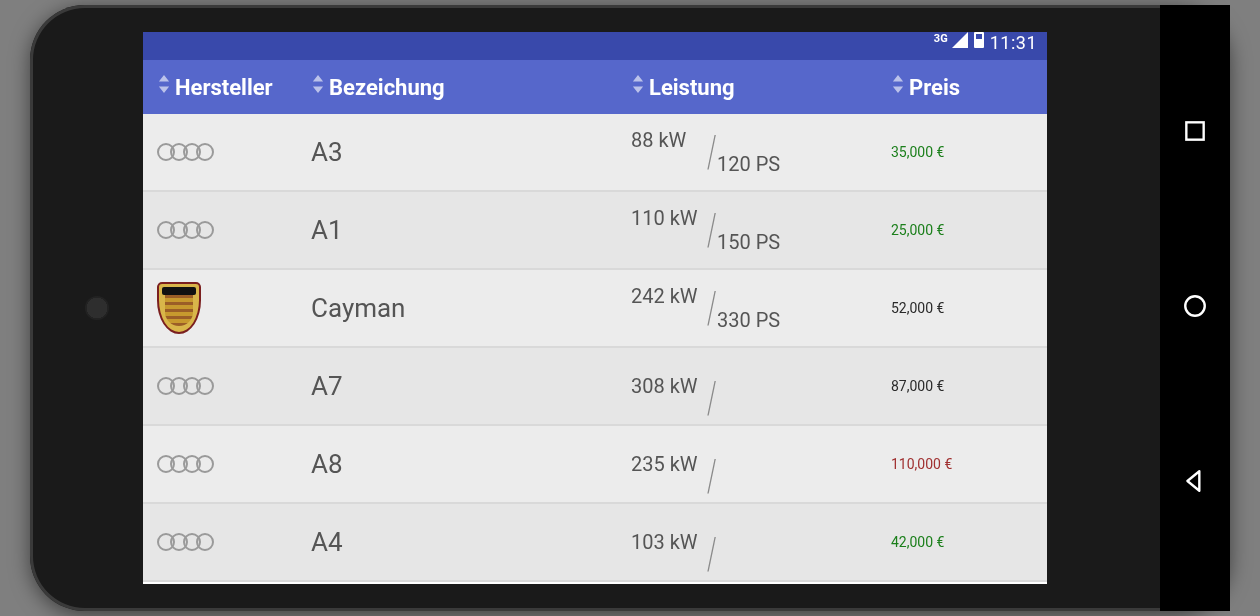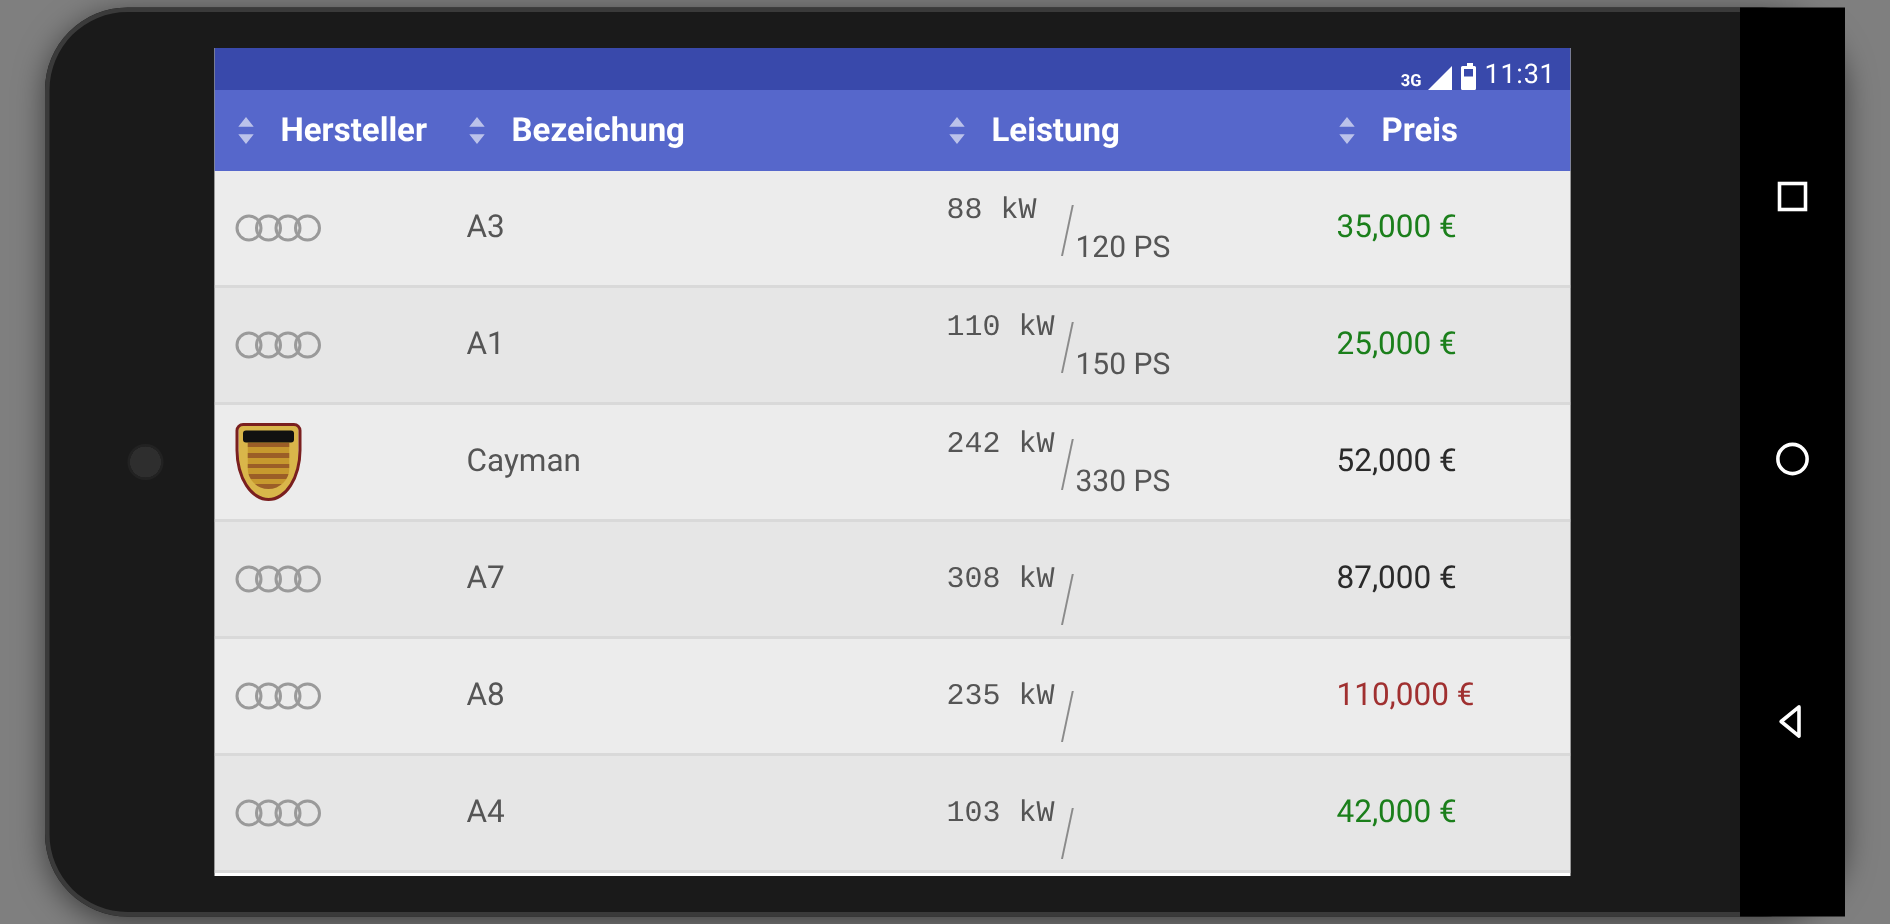--- a/index.html
+++ b/index.html
@@ -52,65 +52,65 @@
     align-items: center;
     justify-content: space-around;
     padding: 40px 0;
   }
   .navbar svg { width: 26px; height: 26px; }
   .statusbar {
     height: 28px;
     background: #3949ab;
     color: #fff;
     display: flex;
-    align-items: flex-end;
+    align-items: flex-start;
     justify-content: flex-end;
     padding: 0 10px;
     font-size: 18px;
     gap: 6px;
   }
   .statusbar .threeg { font-size: 11px; font-weight: 700; margin-right: -2px; }
   .statusbar .clock { font-weight: 400; letter-spacing: .5px; }
   .headerrow {
     height: 54px;
     background: #5667cb;
     color: #fff;
     display: flex;
     align-items: center;
     font-weight: 700;
     font-size: 22px;
   }
-  .headerrow .col { display: flex; align-items: center; gap: 16px; }
+  .headerrow .col { display: flex; gap: 4px; }
   .headerrow .sort {
     width: 14px; height: 18px; opacity: .6; flex: none;
   }
   .col-maker { width: 160px; padding-left: 14px; }
   .col-name  { width: 320px; padding-left: 8px; }
   .col-power { width: 260px; padding-left: 8px; }
   .col-price { flex: 1; padding-left: 8px; }
   .rows { height: calc(100% - 28px - 54px); overflow: hidden; }
   .row {
     display: flex;
     align-items: center;
     border-bottom: 2px solid #d9d9d9;
     background: #ececec;
     min-height: 78px;
     padding: 8px 0;
   }
   .row:nth-child(even){ background:#e6e6e6; }
   .row .col-maker { display:flex; align-items:center; justify-content:flex-start; padding-left:14px;}
-  .row .col-name  { color:#555; font-size:21px; }
+  .row .col-name  { color:#555; font-size:26px; }
   .row .power     { color:#555; font-size:20px; position:relative; width:260px; padding-left:8px; }
-  .power .kw { display:block;font-family:Liberation Mono, monospace; }
+  .power .kw { display:block; }
   .power .ps { display:block; padding-left:86px; }
   .power .slash {
     position:absolute; left:80px; top:-2px; font-size:44px; font-weight:300; color:#8a8a8a;
     transform: scaleX(.55);
   }
-  .row .col-price { font-size:21px; }
+  .row .col-price { font-size:14px; }
   .price-green { color:#1b7f1b; }
   .price-black { color:#2a2a2a; }
   .price-red   { color:#a03030; }
   
   .audi { display:flex; }
   .audi span {
     width:18px; height:18px; border:2px solid #9a9a9a; border-radius:50%;
     display:inline-block; margin-left:-5px; background:transparent;
   }
   .audi span:first-child{ margin-left:0; }

